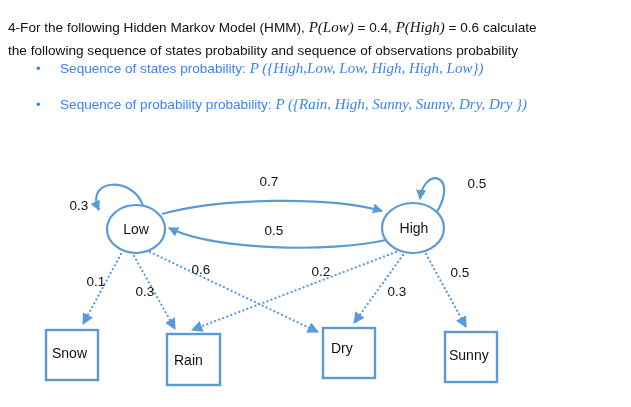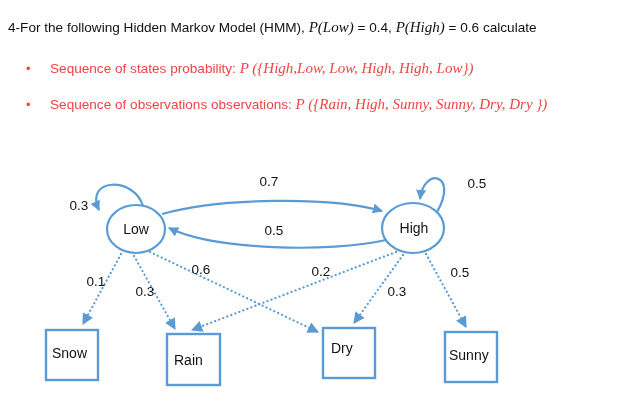--- a/index.html
+++ b/index.html
@@ -2,38 +2,39 @@
 <html><head>
 <meta charset="utf-8">
 <style>
   html,body{margin:0;padding:0;background:#ffffff;}
   .page{
     position:relative;width:631px;height:407px;background:#ffffff;overflow:hidden;
     font-family:"Liberation Sans",sans-serif;color:#111;
   }
   .tline{position:absolute;left:8px;font-size:13.6px;line-height:20px;white-space:nowrap;color:#111;}
   .math{font-family:"Liberation Serif",serif;font-style:italic;font-size:15px;}
-  .bullet-row{position:absolute;left:26px;font-size:13.6px;line-height:20px;white-space:nowrap;color:#ef4444;}
+  .bullet-row{position:absolute;left:36px;font-size:13.6px;line-height:20px;white-space:nowrap;color:#3b82f6;}
   .bullet-dot{display:inline-block;width:24px;font-size:13px;}
   svg text{font-family:"Liberation Sans",sans-serif;fill:#111;}
   .edge-label{font-size:13.5px;}
   .node-label{font-size:14px;}
   .box-label{font-size:14px;}
 </style>
 </head>
 <body>
 
 <div class="page">
 
   <div class="tline" style="top:17px"><span>4-For the following Hidden Markov Model (HMM), </span><span class="math">P(Low)</span><span> = 0.4, </span><span class="math">P(High)</span><span> = 0.6 calculate</span></div>
 
+  <div class="tline" style="top:41px">the following sequence of states probability and sequence of observations probability</div>
 
   <div class="bullet-row" style="top:58px"><span class="bullet-dot">•</span><span>Sequence of states probability: </span><span class="math">P ({High,Low, Low, High, High, Low})</span></div>
 
-  <div class="bullet-row" style="top:94px"><span class="bullet-dot">•</span><span>Sequence of observations observations: </span><span class="math">P ({Rain, High, Sunny, Sunny, Dry, Dry })</span></div>
+  <div class="bullet-row" style="top:94px"><span class="bullet-dot">•</span><span>Sequence of probability probability: </span><span class="math">P ({Rain, High, Sunny, Sunny, Dry, Dry })</span></div>
 
   <svg width="631" height="407" viewBox="0 0 631 407" style="position:absolute;left:0;top:0;">
     <defs>
       <marker id="arrow" viewBox="0 0 10 10" refX="9" refY="5" markerWidth="4.6" markerHeight="4.6" orient="auto-start-reverse">
         <path d="M0,0 L10,5 L0,10 z" fill="#5b9bd5"></path>
       </marker>
       <marker id="arrowd" viewBox="0 0 10 10" refX="9" refY="5" markerWidth="5.2" markerHeight="5.2" orient="auto-start-reverse">
         <path d="M0,0 L10,5 L0,10 z" fill="#5b9bd5"></path>
       </marker>
     </defs>

